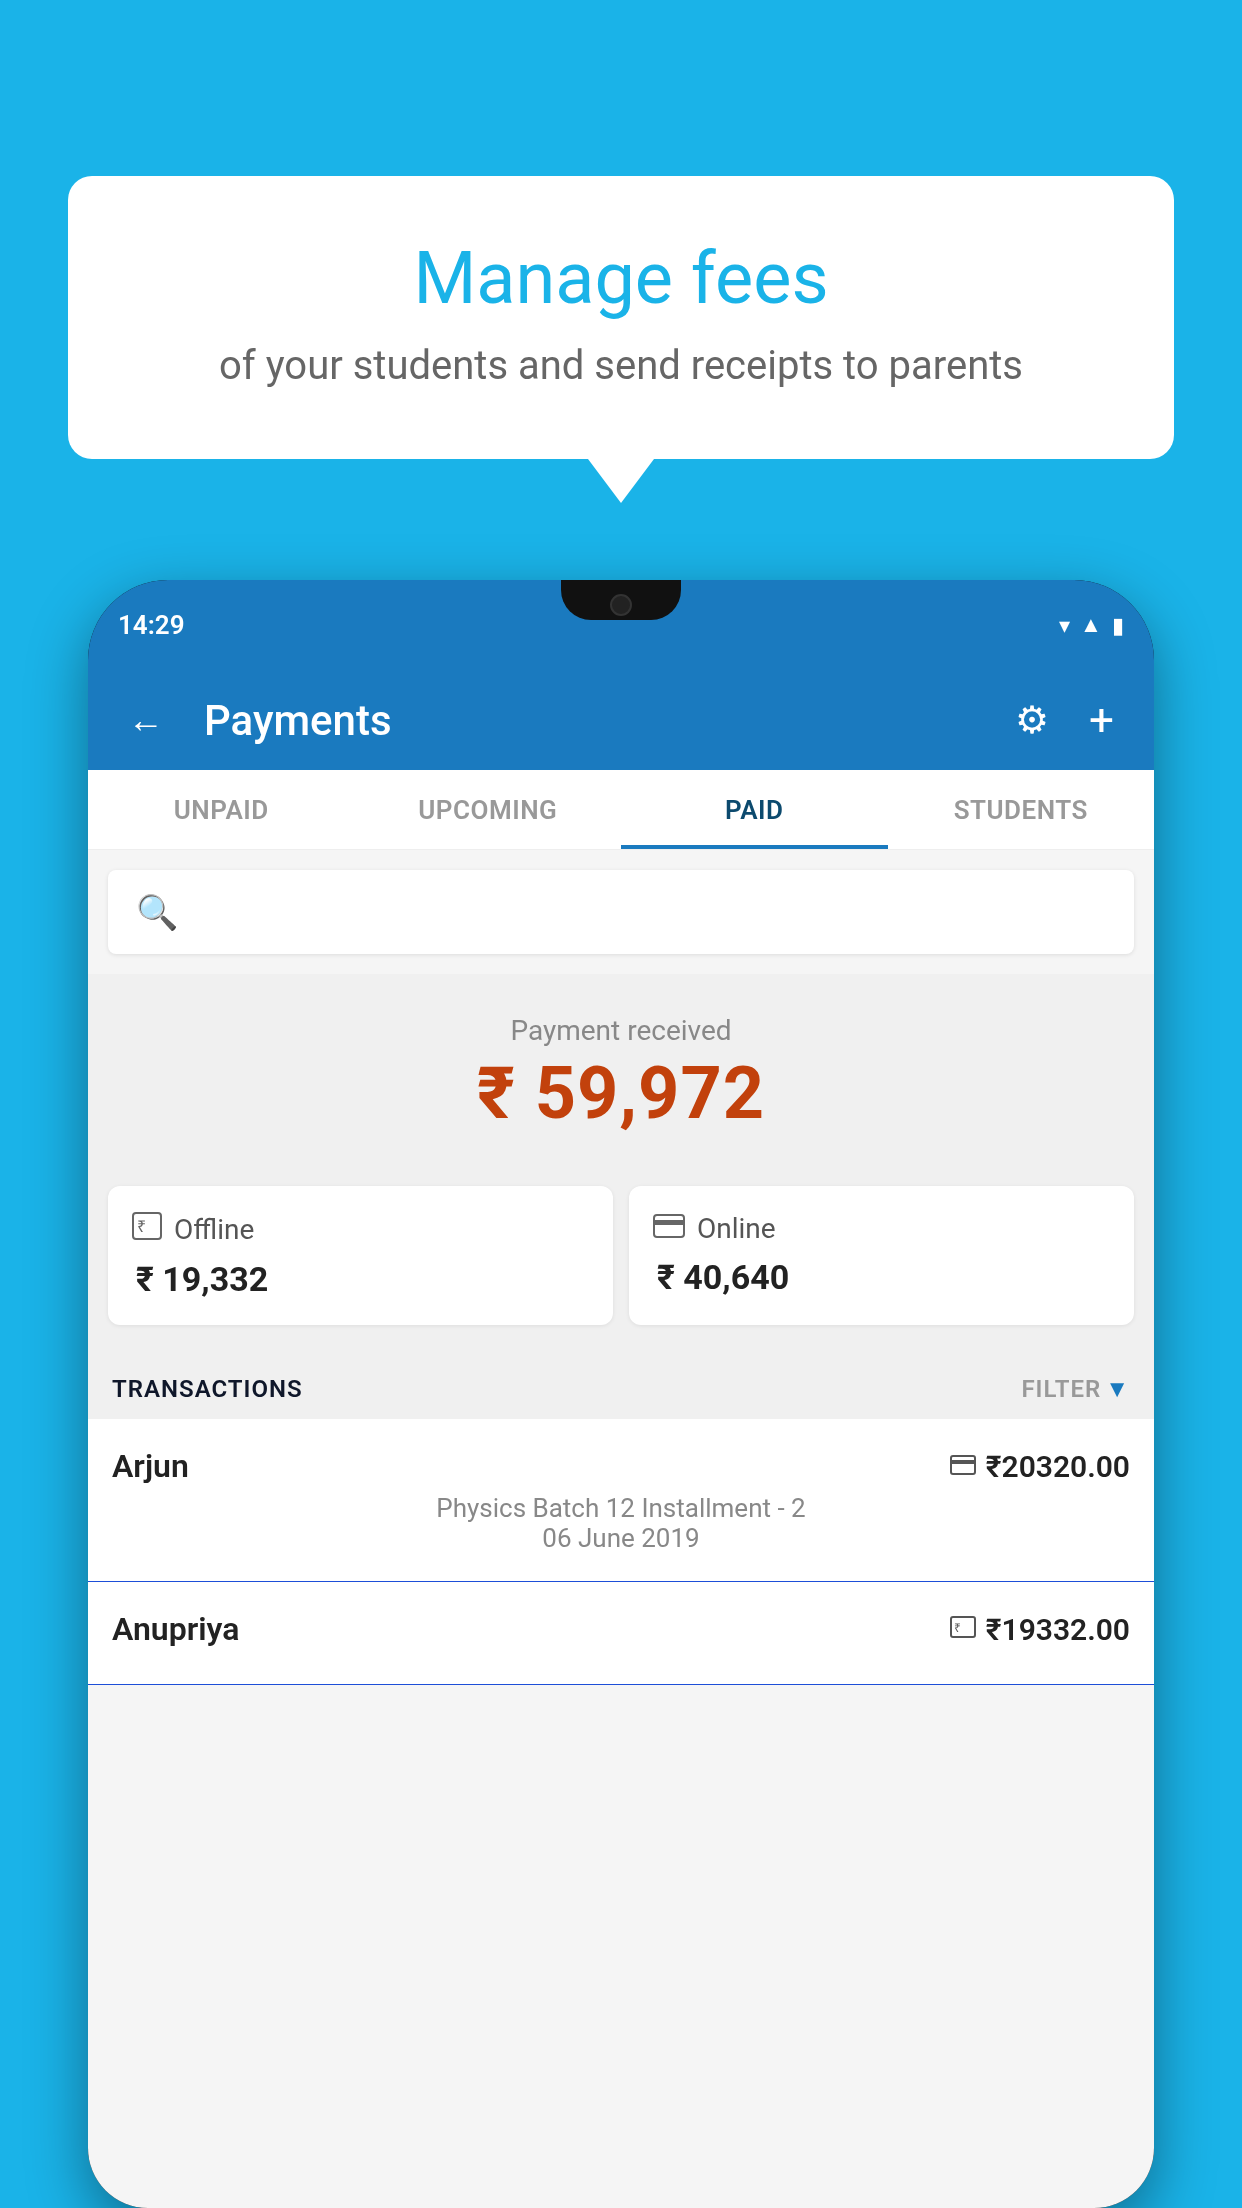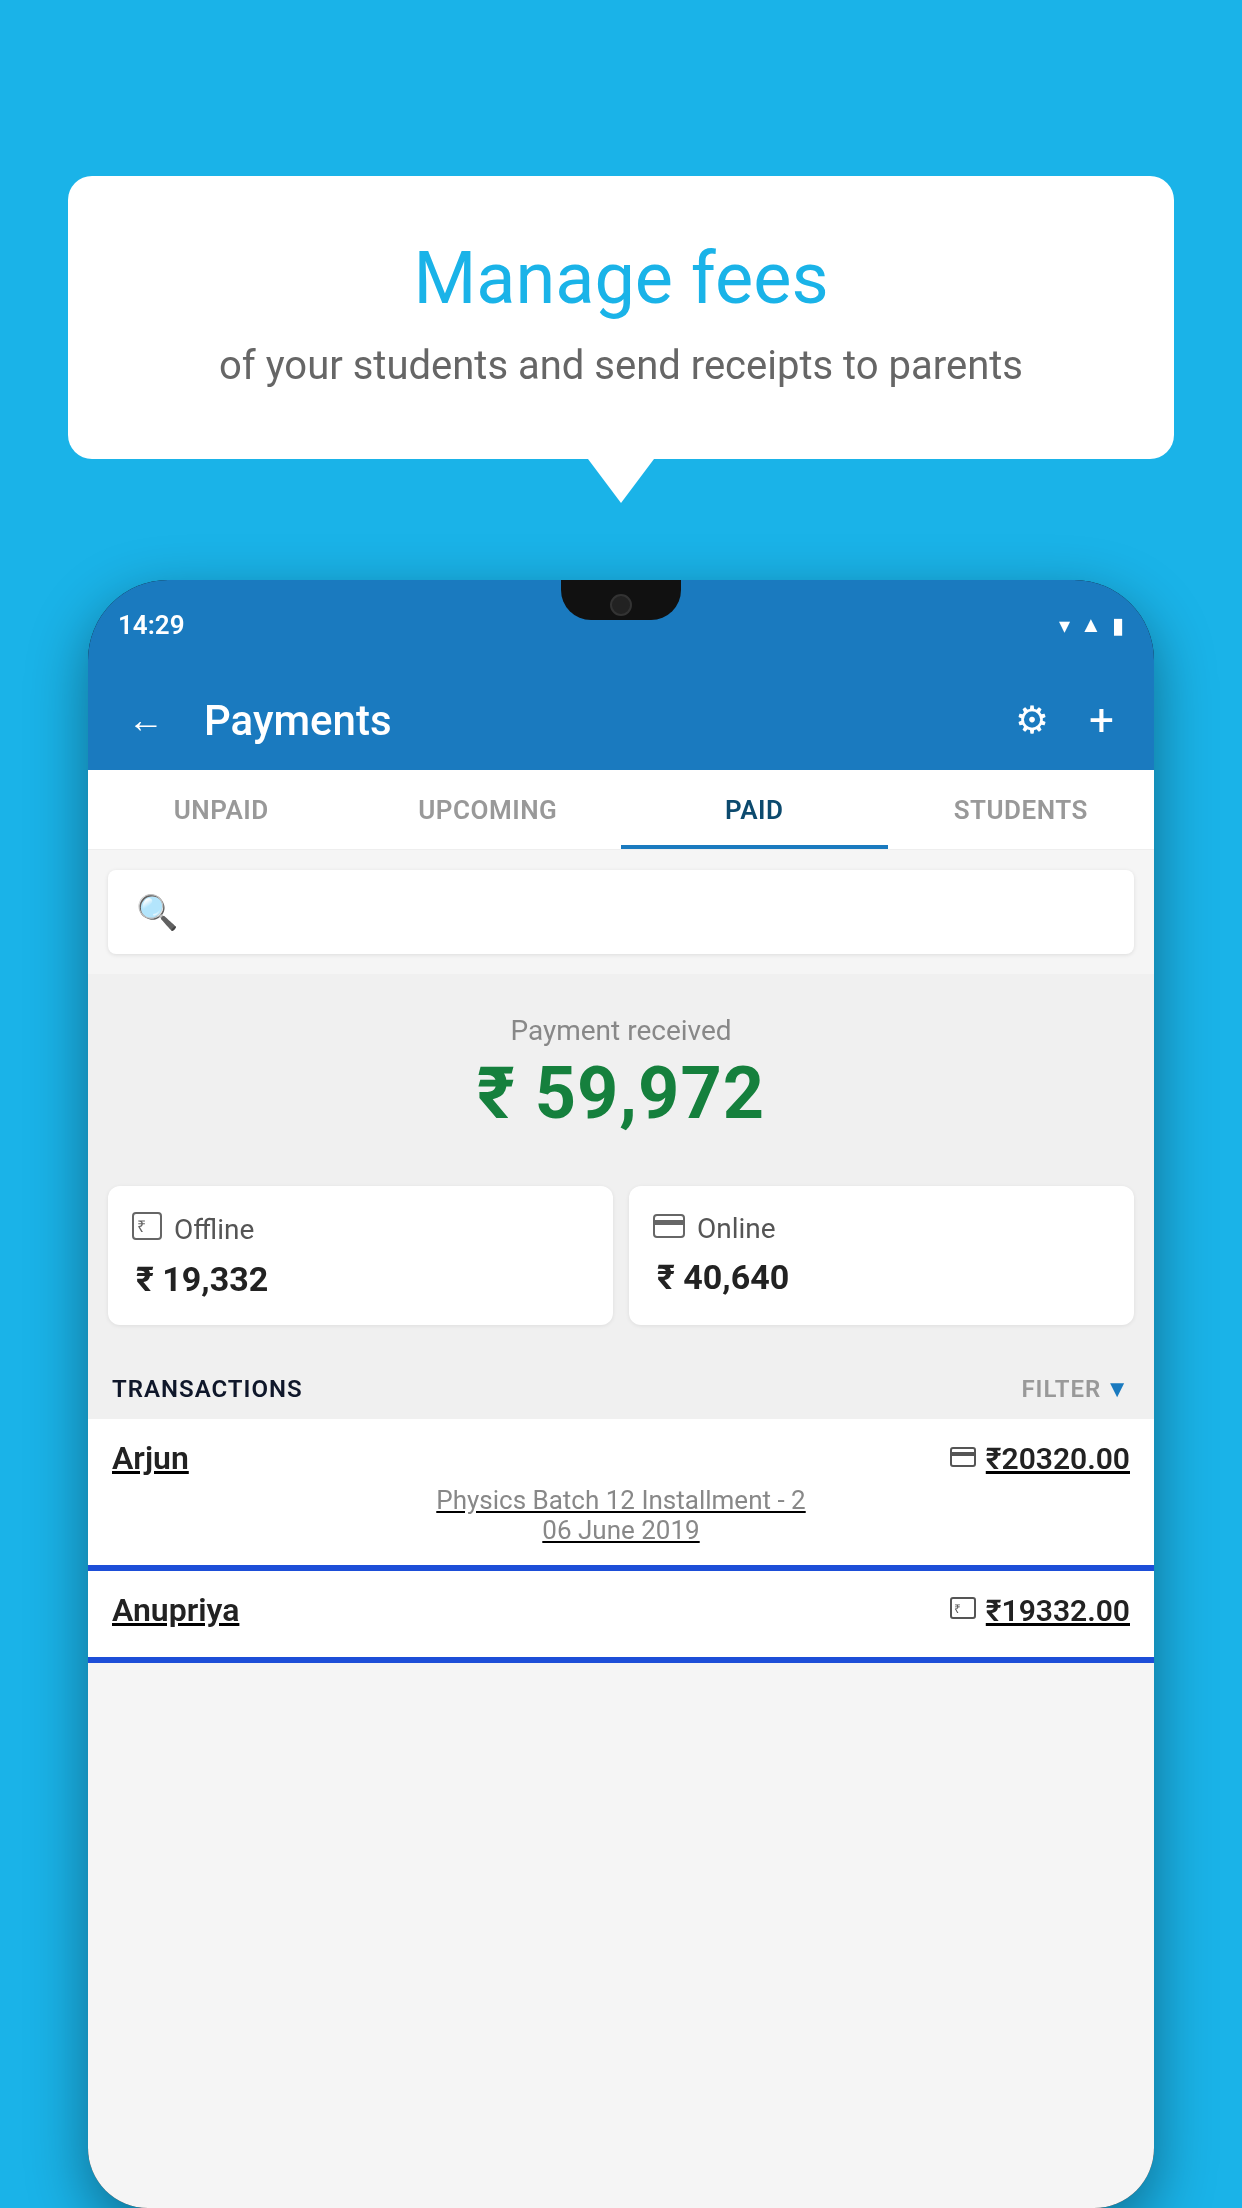--- a/index.html
+++ b/index.html
@@ -230,21 +230,21 @@
 
     .payment-label {
       font-size: 28px;
       color: #888;
       margin-bottom: 4px;
     }
 
     .payment-amount {
       font-size: 72px;
       font-weight: 700;
-      color: #15803d;
+      color: #c2410c;
       letter-spacing: 1px;
     }
 
     
     .payment-cards {
       display: flex;
       gap: 16px;
       padding: 20px 20px 30px;
       background: #f0f0f0;
     }
@@ -313,23 +313,22 @@
       color: #1a7abf;
       font-size: 24px;
     }
 
     
     .transactions-list {
       background: white;
     }
 
     .transaction-item {
-      padding: 20px 24px;
-      border-bottom: 6px solid #1d4ed8;
-      text-decoration: underline;
+      padding: 28px 24px;
+      border-bottom: 1px solid #1d4ed8;
     }
 
     .transaction-row1 {
       display: flex;
       justify-content: space-between;
       align-items: center;
       margin-bottom: 8px;
     }
 
     .transaction-name {

